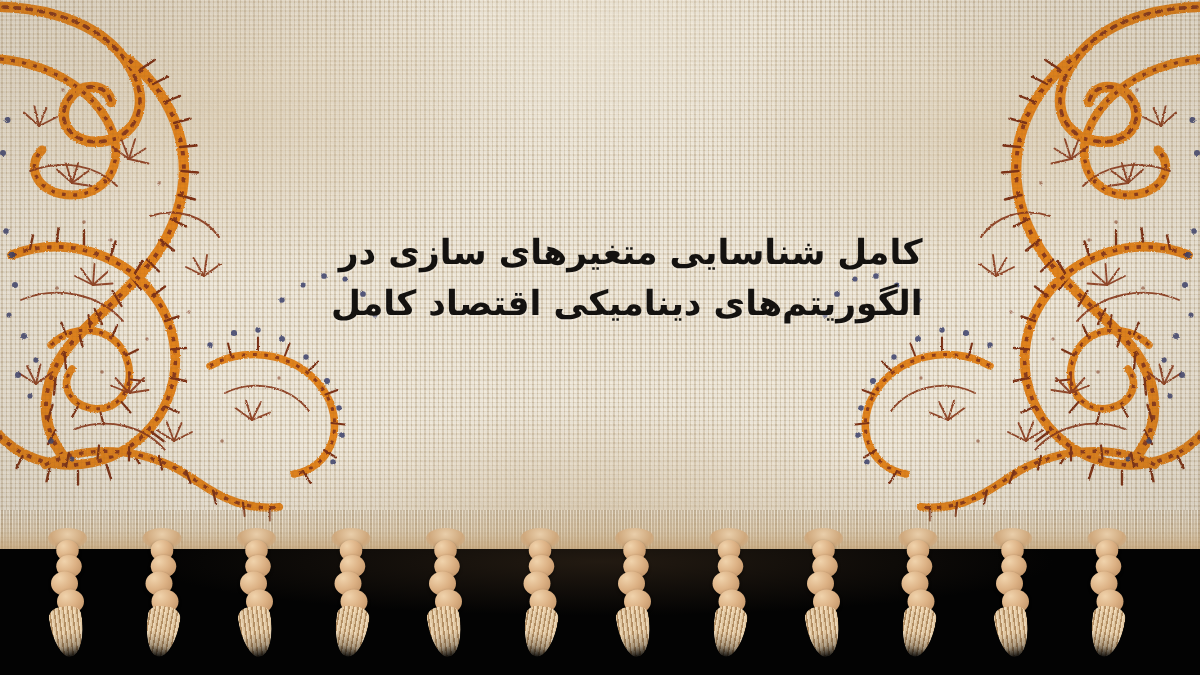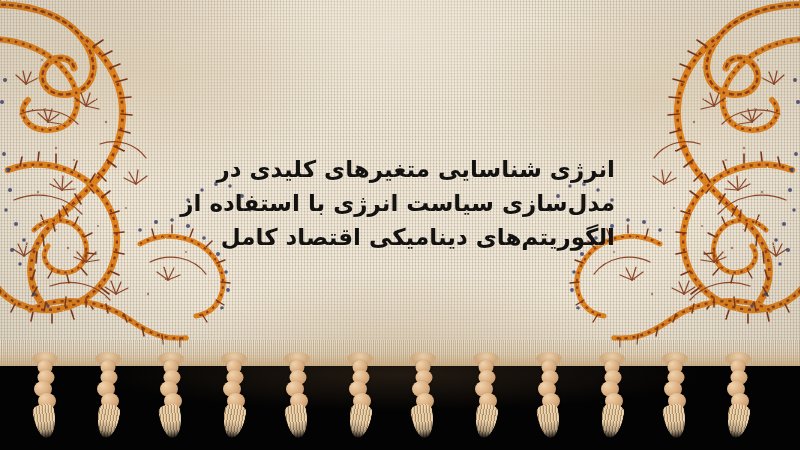--- a/index.html
+++ b/index.html
@@ -610,22 +610,21 @@
             <circle cx="52" cy="66" r="1.1"></circle>
         </g>
       </g>
     </svg>
   </div>
 
   <div class="grain"></div>
   <div class="vignette"></div>
 
   <div class="title-block">
-    <div class="title-line">انرژی شناسایی متغیرهای کلیدی در</div>
-    <div class="title-line">مدل‌سازی سیاست انرژی با استفاده از</div>
+    <div class="title-line">کامل شناسایی متغیرهای سازی در</div>
     <div class="title-line">الگوریتم‌های دینامیکی اقتصاد کامل</div>
   </div>
 
   <div class="hem"></div>
   <div class="fringe-bg"></div>
   <div id="tassels">
       <div class="tassel" style="left: 28px; top: 360px; position: absolute;">
         <div class="headwrap"></div>
         <div class="knot k1"></div>
         <div class="knot k2"></div>

